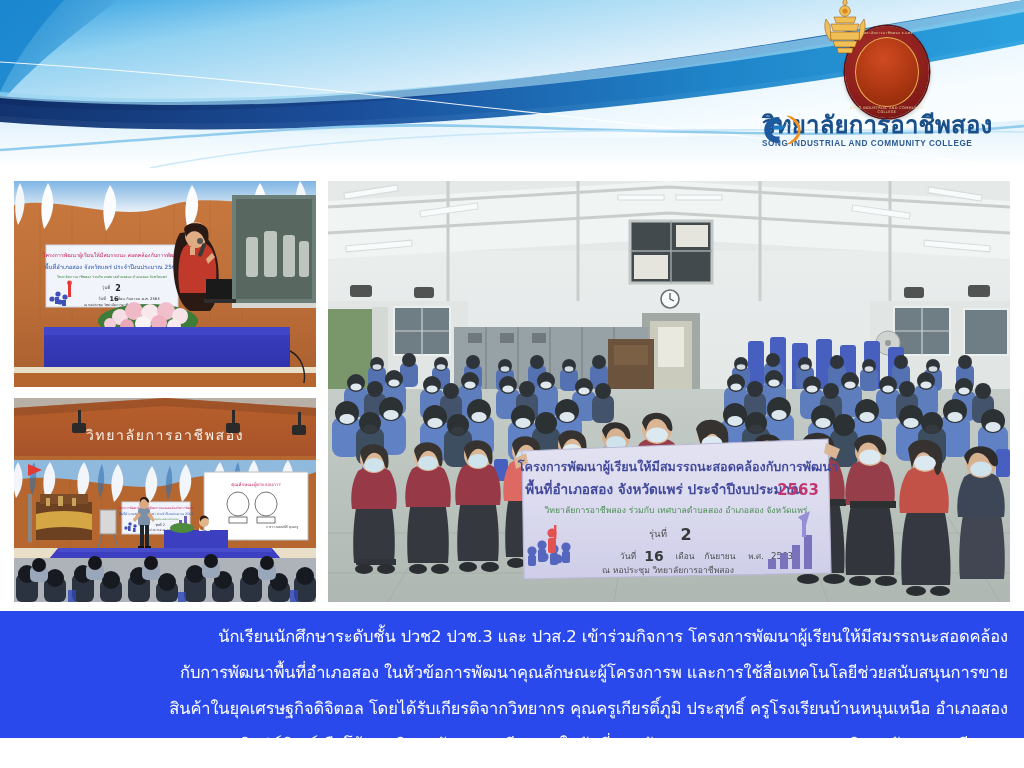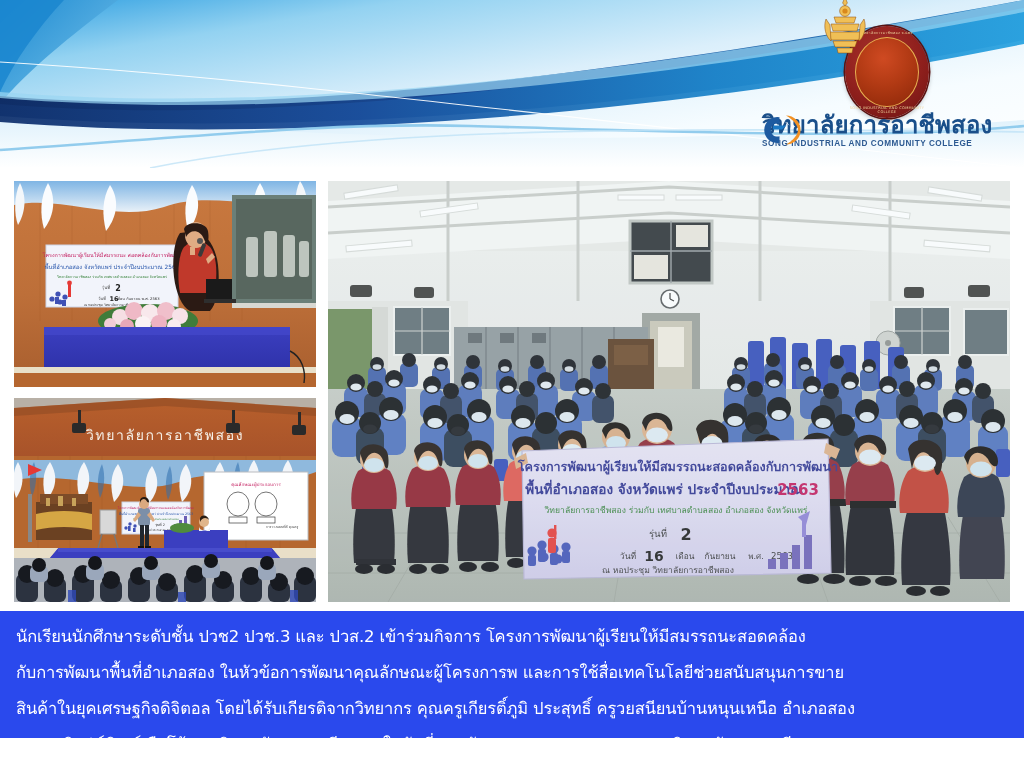--- a/index.html
+++ b/index.html
@@ -89,21 +89,21 @@
   #photo-group   { left: 325px; top: 178px; width: 688px; height: 427px; }
 
   .ph-canvas { position: absolute; inset: 0; display: block; }
 
   
   .caption {
     position: absolute; left: 0; top: 611px;
     width: 1024px; height: 127px;
     background: #2a49ed;
     padding: 8px 16px 0 16px;
-    text-align: left;
+    text-align: right;
   }
   .cap-line {
     font-family: "DejaVu Sans", sans-serif;
     color: #ffffff;
     font-size: 16.5px;
     line-height: 36px;
     white-space: nowrap;
     letter-spacing: -.15px;
   }
   .cap-line.l4 { letter-spacing: .1px; }
@@ -1011,17 +1011,17 @@
 
       <g fill="#cfe3ee" opacity=".15">
         <rect x="0" y="0" width="682" height="421"></rect>
       </g>
     </svg>
   </div>
 
   <div class="caption">
     <div class="cap-line">นักเรียนนักศึกษาระดับชั้น ปวช2 ปวช.3 และ ปวส.2 เข้าร่วมกิจการ โครงการพัฒนาผู้เรียนให้มีสมรรถนะสอดคล้อง</div>
     <div class="cap-line">กับการพัฒนาพื้นที่อำเภอสอง ในหัวข้อการพัฒนาคุณลักษณะผู้โครงการพ และการใช้สื่อเทคโนโลยีช่วยสนับสนุนการขาย</div>
-    <div class="cap-line">สินค้าในยุคเศรษฐกิจดิจิตอล โดยได้รับเกียรติจากวิทยากร คุณครูเกียรติ์ภูมิ  ประสุทธิ์ ครูวยสนียนบ้านหนุนเหนือ อำเภอสอง</div>
+    <div class="cap-line">สินค้าในยุคเศรษฐกิจดิจิตอล โดยได้รับเกียรติจากวิทยากร คุณครูเกียรติ์ภูมิ  ประสุทธิ์ ครูโรงเรียนบ้านหนุนเหนือ อำเภอสอง</div>
     <div class="cap-line l4">คุณครูพิรุฬห์พิชญ์  ลือโฮ้ง ครูวิทยาลัยการอาชีพสอง ในวันที่ ๑๖ กันยายน 2948 ณ หอประชุมวิทยาลัยการอาชีพสอง</div>
   </div>
 
 </div>
 
 </body></html>

